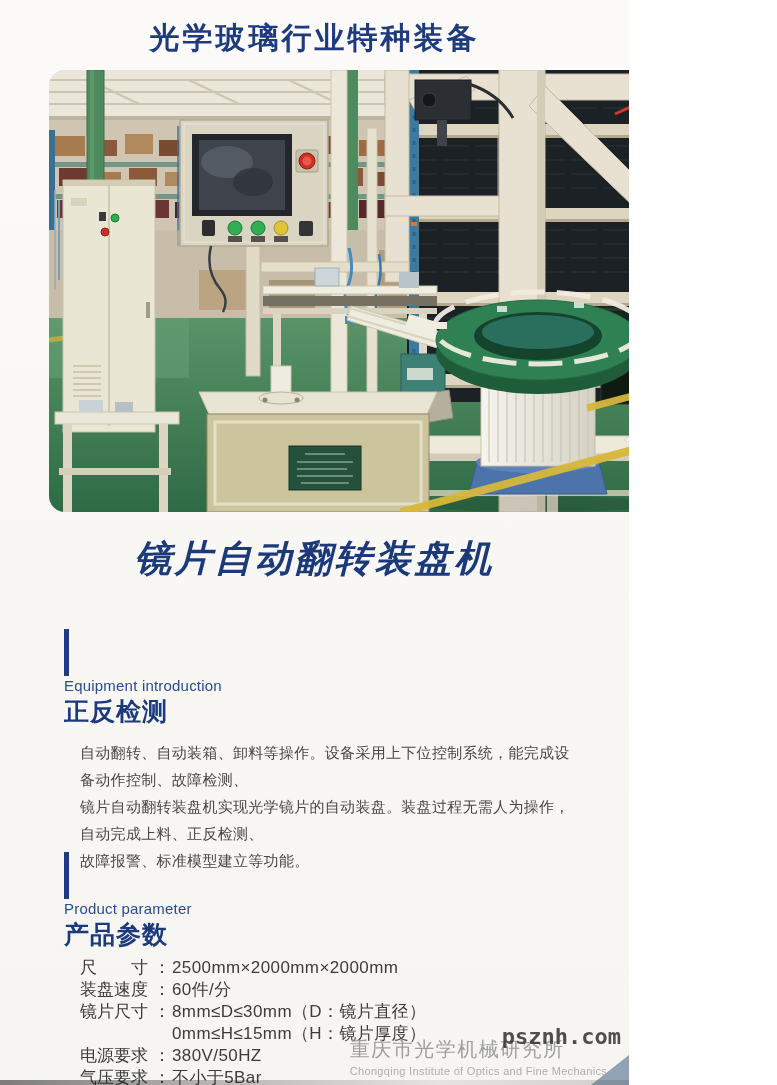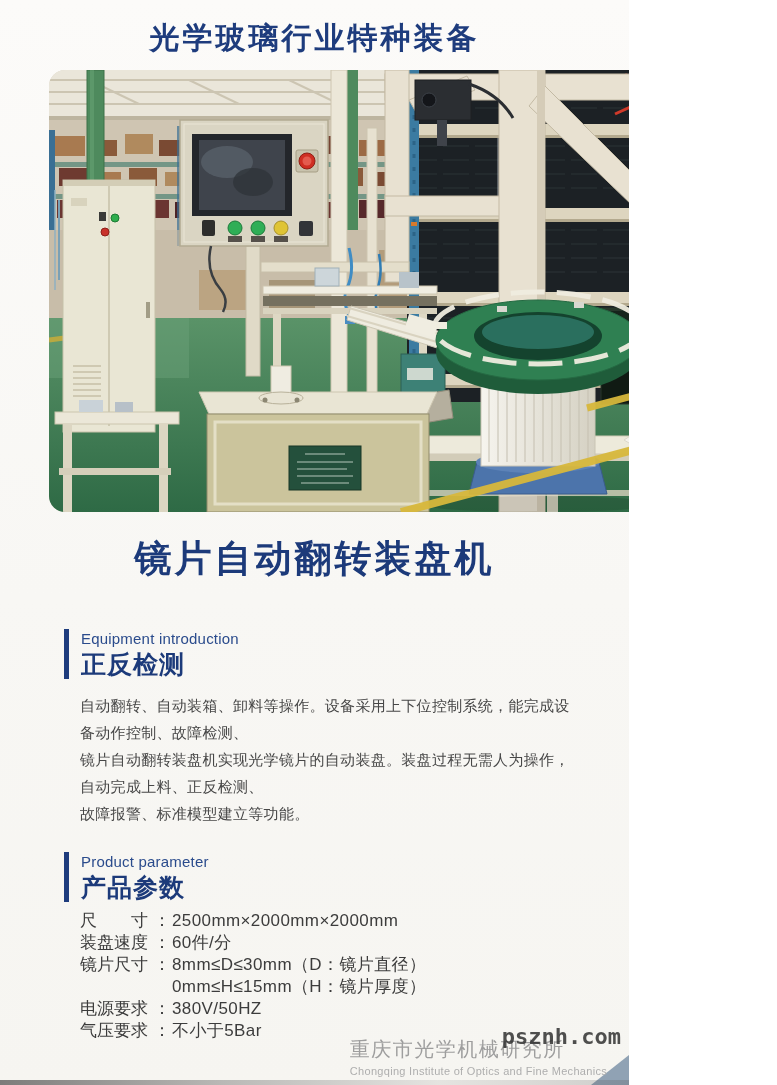--- a/index.html
+++ b/index.html
@@ -5,23 +5,23 @@
   html,body{margin:0;padding:0;background:#ffffff;}
   body{font-family:"Liberation Sans","DejaVu Sans",sans-serif;}
   .page{position:relative;width:629px;height:1085px;overflow:hidden;
         background:linear-gradient(180deg,#fcfbf9 0%,#f8f7f4 55%,#f6f5f1 100%);}
   .header-title{position:absolute;top:18px;left:0;width:100%;text-align:center;
         font-size:30px;font-weight:bold;color:#1e3c7d;letter-spacing:3px;margin:0;}
   .photo{position:absolute;left:49px;top:70px;width:681px;height:442px;
         border-radius:16px;overflow:hidden;background:#dcd6c6;}
   .photo svg{display:block;}
   .product-title{position:absolute;top:534px;left:0;width:100%;text-align:center;
-        font-size:37px;font-weight:bold;color:#1c3a7a;letter-spacing:3px;margin:0;}
+        font-size:37px;font-weight:bold;color:#1c3a7a;letter-spacing:3px;margin:0;font-style:italic;}
   .section{position:absolute;left:64px;right:58px;}
-  .sec-head{display:flex;align-items:stretch;}
+  .sec-head{display:flex;align-items:stretch;flex-direction:column;}
   .bar{width:5px;min-height:47px;background:#1e3c7d;margin-right:12px;}
   .eyebrow{font-size:15px;color:#2a4b8c;letter-spacing:.2px;line-height:1.2;margin-top:1px;}
   .sec-title{font-size:25px;font-weight:bold;color:#1c3a7a;letter-spacing:1px;line-height:1.15;margin-top:2px;}
   .para{margin:13px 0 0 16px;font-size:15px;line-height:27px;color:#474747;letter-spacing:.3px;}
   .params{margin:8px 0 0 16px;font-size:17px;line-height:22px;color:#3c3c3c;}
   .prow{white-space:nowrap;}
   .plabel{display:inline-block;width:72px;white-space:pre;}
   .pcolon{display:inline-block;width:20px;text-align:center;}
   .pspacer{display:inline-block;width:92px;}
   .pvalue{letter-spacing:.4px;text-align:center;}

